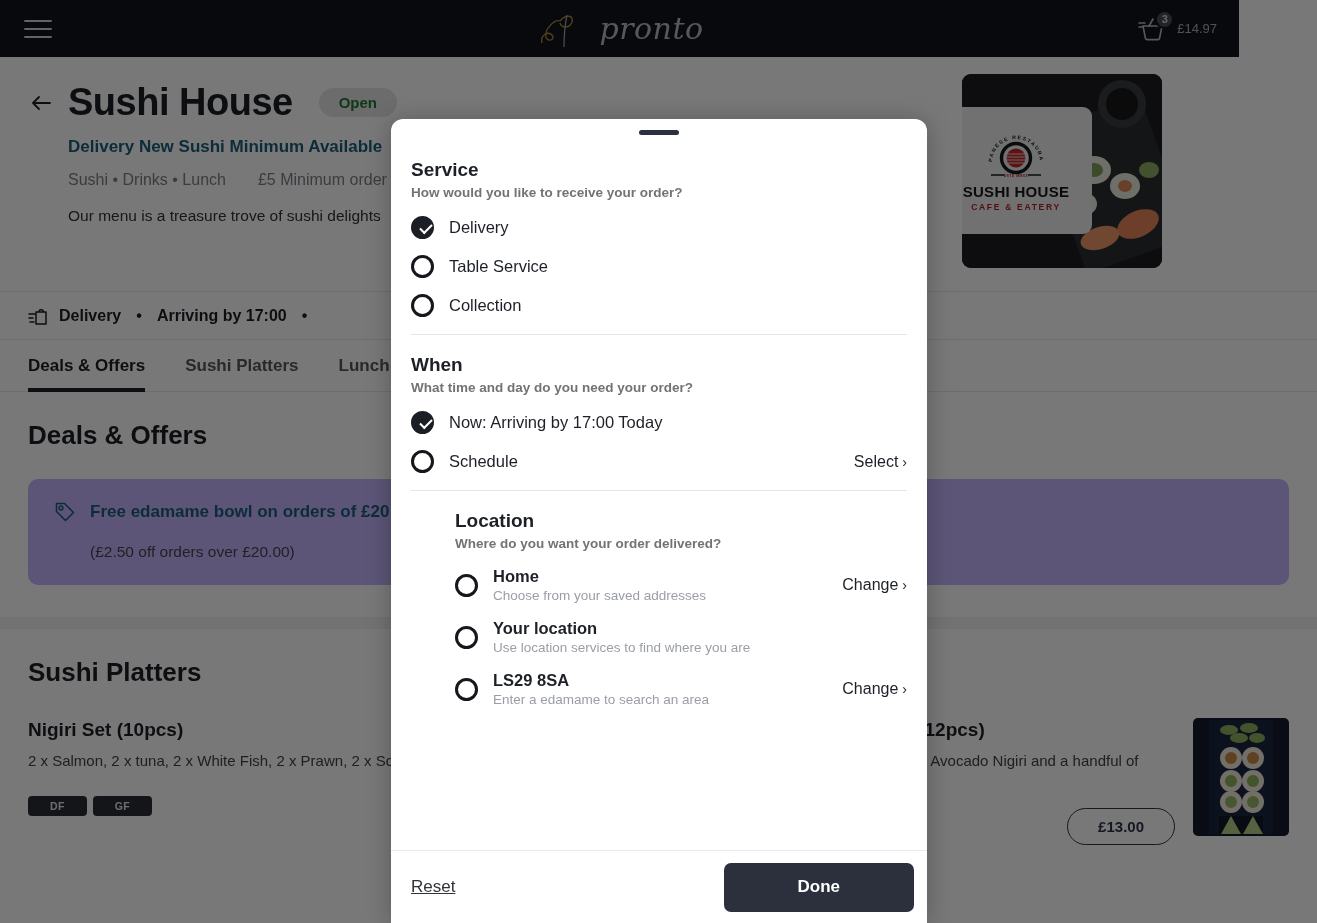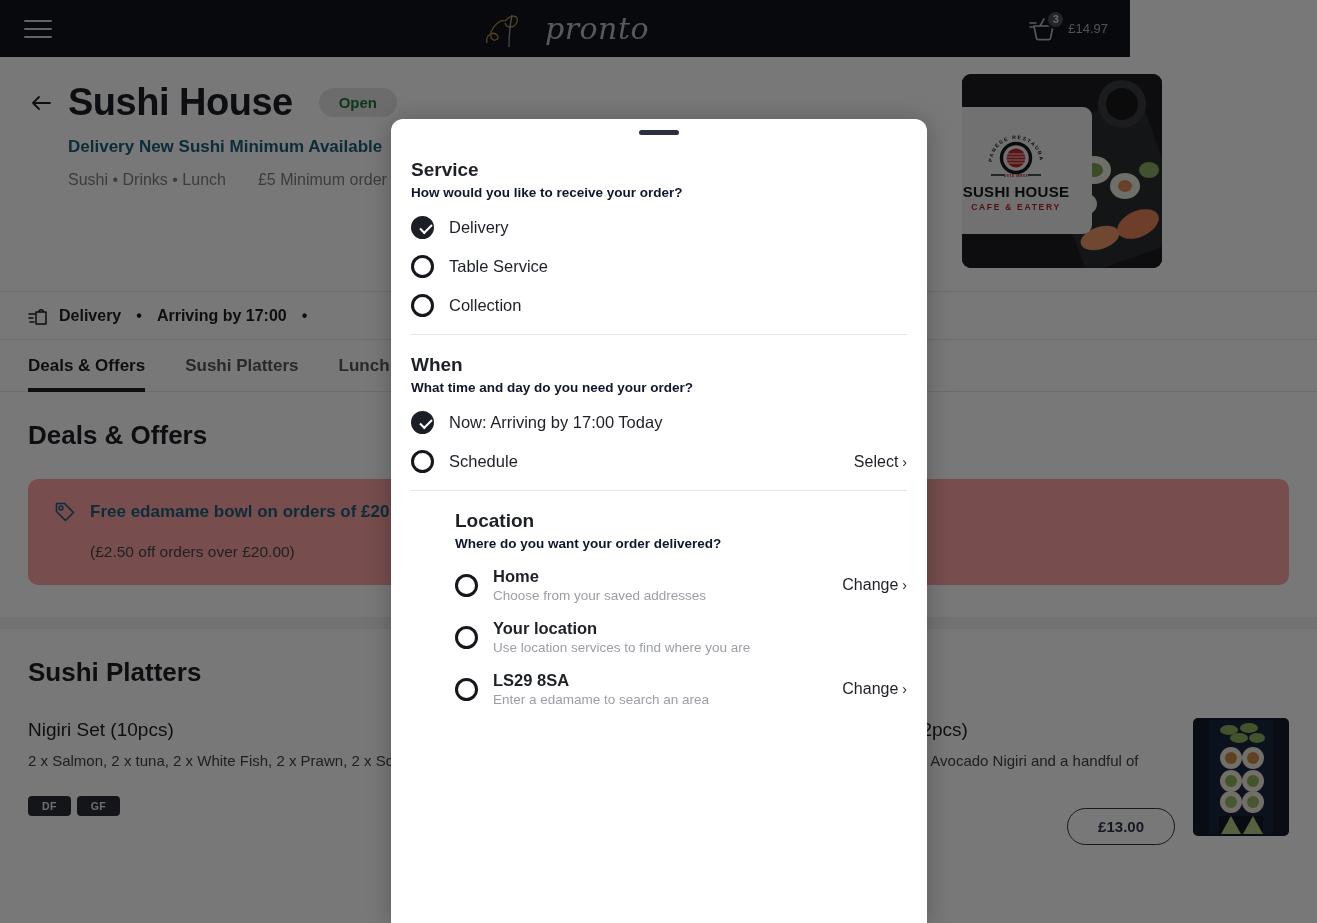--- a/index.html
+++ b/index.html
@@ -7,21 +7,21 @@
   html, body {
     width: 1317px; height: 923px;
     overflow: hidden;
     font-family: "Liberation Sans", sans-serif;
     background: #ffffff;
   }
   .app { position: relative; width: 1317px; height: 923px; overflow: hidden; background:#fff; }
 
   
   .topnav {
-    position: absolute; top: 0; left: 0; width: 1130px; height: 57px;
+    position: absolute; top: 0; left: 0; width: 1239px; height: 57px;
     background: #13151a; display: flex; align-items: center;
     justify-content: space-between; padding: 0 22px; z-index: 5;
   }
   .hamburger { width: 32px; height: 30px; display: flex; flex-direction: column;
     justify-content: center; gap: 6px; cursor: pointer; padding: 0 2px; }
   .hamburger span { display:block; height: 2px; background: #cfd2d6; border-radius: 1px; }
   .brand { display: flex; align-items: center; gap: 4px; position:absolute;
     left: 50%; transform: translateX(-50%); }
   .brand-mark { width: 60px; height: 40px; }
   .brand-word { font-family: "DejaVu Serif", serif; font-style: italic;
@@ -82,41 +82,41 @@
     border-bottom: 1px solid #e6e7e9; background:#fff;
   }
   .tab { font-size: 17px; font-weight: 700; color: #55585f; height: 52px;
     display: flex; align-items: center; cursor: pointer; white-space: nowrap; }
   .tab.active { color: #1d1f24; box-shadow: inset 0 -4px 0 0 #1d1f24; }
 
   
   .section-h { font-size: 26px; font-weight: 700; color: #1d1f24; }
   .deals { position: absolute; top: 392px; left: 0; width: 1317px; padding: 28px; }
   .deal-card {
-    margin-top: 28px; background: #fca5a5; border-radius: 10px;
+    margin-top: 28px; background: #c4b5fd; border-radius: 10px;
     padding: 22px 26px 24px 26px;
   }
   .deal-row { display: flex; align-items: center; gap: 14px; }
   .tag-icon { width: 22px; height: 22px; flex: none; }
   .deal-title { font-size: 17px; font-weight: 700; color: #1d5f7a; }
   .deal-sub { margin-top: 20px; margin-left: 36px; font-size: 15.5px; color: #44474d; }
 
   .divider-band { position:absolute; top: 617px; left:0; width:1317px; height:12px; background:#f1f2f3; }
 
   .platters { position: absolute; top: 629px; left: 0; width: 1317px; padding: 28px; }
   .platter-grid { display: grid; grid-template-columns: 1fr 1fr; gap: 0 40px; margin-top: 30px; }
   .item { display: flex; gap: 18px; }
   .item-text { flex: 1; min-width: 0; }
-  .item-name { font-size: 19px; font-weight: 400; color: #1d1f24; line-height: 1.24; }
+  .item-name { font-size: 19px; font-weight: 700; color: #1d1f24; line-height: 1.24; }
   .item-desc { margin-top: 9px; font-size: 15px; color: #41444a; line-height: 1.37; }
   .item-thumb { width: 96px; height: 118px; border-radius: 5px; flex: none; overflow:hidden; }
   .item-foot { display: flex; align-items: center; justify-content: space-between; margin-top: 16px; }
   .badges { display: flex; gap: 6px; }
   .dbadge { background: #2b2e35; color: #e6e7ea; font-size: 10.5px; font-weight: 700;
-    padding: 4px 14px; border-radius: 4px; letter-spacing: .4px; }
+    padding: 4px 22px; border-radius: 4px; letter-spacing: .4px; }
   .pill {
     border: 1.6px solid #2b3648; border-radius: 20px; padding: 9px 30px;
     font-size: 15px; font-weight: 700; color: #2b3648; background: transparent; cursor: pointer;
   }
   .pill.sold { color: #454a55; }
 
   
   .scrim { position: absolute; inset: 0; background: rgba(0,0,0,.53); z-index: 40; }
   .modal {
     position: absolute; z-index: 50; left: 391px; top: 119px;
@@ -124,21 +124,21 @@
     border-radius: 12px 12px 0 0; display: flex; flex-direction: column;
     box-shadow: 0 2px 24px rgba(0,0,0,.25);
   }
   .grabber { width: 40px; height: 5px; border-radius: 3px; background: #2b3040;
     margin: 11px auto 0 auto; flex: none; }
   .modal-body { flex: 1; overflow: hidden; padding: 24px 20px 0 20px; }
   .grp { padding-bottom: 17px; border-bottom: 1px solid #e3e4e6; }
   .grp + .grp { padding-top: 19px; }
   .grp.last { border-bottom: none; margin-left: 44px; }
   .grp-title { font-size: 19px; font-weight: 700; color: #1d2027; }
-  .grp-sub { margin-top: 4px; font-size: 13.5px; font-weight: 700; color: #0f172a; }
+  .grp-sub { margin-top: 4px; font-size: 13.5px; font-weight: 700; color: #737373; }
   .opt { display: flex; align-items: center; gap: 15px; margin-top: 16px; cursor: pointer; }
   .radio { width: 23px; height: 23px; border-radius: 50%; border: 3px solid #15171c;
     flex: none; background: #fff; position: relative; }
   .radio.on { background: #1b1e24; border-color: #1b1e24; }
   .radio.on::after {
     content: ""; position: absolute; left: 5.5px; top: 5px; width: 10px; height: 5px;
     border-left: 2.3px solid #fff; border-bottom: 2.3px solid #fff;
     transform: rotate(-45deg);
   }
   .opt-main { flex: 1; min-width: 0; }
@@ -198,20 +198,21 @@
           <path d="M22 13 H5 M11 7 L5 13 L11 19" fill="none" stroke="#1d1f24" stroke-width="1.8" stroke-linecap="round" stroke-linejoin="round"></path>
         </svg>
         <h1 class="rest-title">Sushi House</h1>
         <span class="open-badge">Open</span>
       </div>
       <div class="promo-line">Delivery New Sushi Minimum Available</div>
       <div class="meta-line">
         <span>Sushi • Drinks • Lunch</span>
         <span>£5 Minimum order</span>
       </div>
+      <div class="desc-line">Our menu is a treasure trove of sushi delights</div>
 
       <div class="logo-card">
         <svg class="sushi-tex" viewBox="0 0 200 194" preserveAspectRatio="none">
           <rect width="200" height="194" fill="#1c1d20"></rect>
           <rect x="96" y="36" width="110" height="150" fill="#2c2d31" transform="rotate(-20 150 110)"></rect>
           <circle cx="160" cy="30" r="24" fill="#3b3c40"></circle>
             <circle cx="160" cy="30" r="16" fill="#18191b"></circle>
           <g>
             <ellipse cx="132" cy="96" rx="17" ry="14" fill="#ececdf"></ellipse>
             <ellipse cx="132" cy="96" rx="9" ry="7" fill="#7fa05a"></ellipse>
@@ -440,15 +441,19 @@
           <span class="opt-main">
             <span class="opt-label b">LS29 8SA</span>
             <span class="opt-hint" style="display:block">Enter a edamame to search an area</span>
           </span>
           <span class="opt-action"><span>Change</span><span class="chev">›</span></span>
         </div>
       </div>
 
     </div>
 
+    <div class="modal-foot">
+      <button class="reset-link">Reset</button>
+      <button class="done-btn">Done</button>
+    </div>
   </div>
 
 </div>
 
 </body></html>

